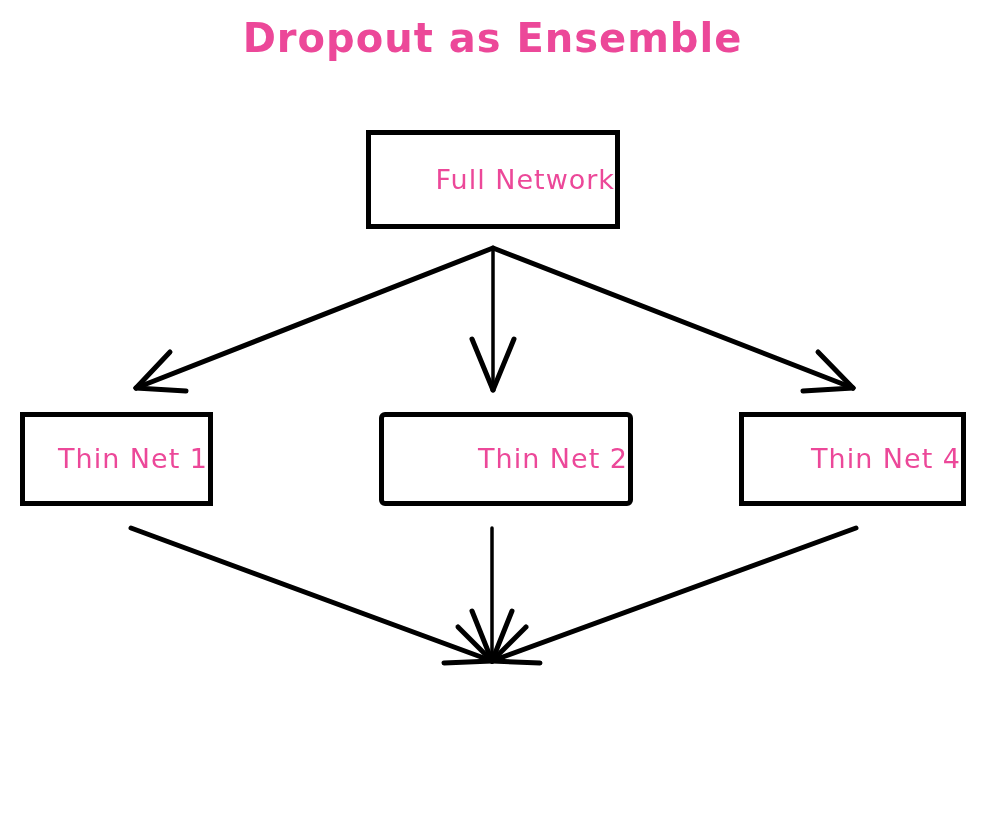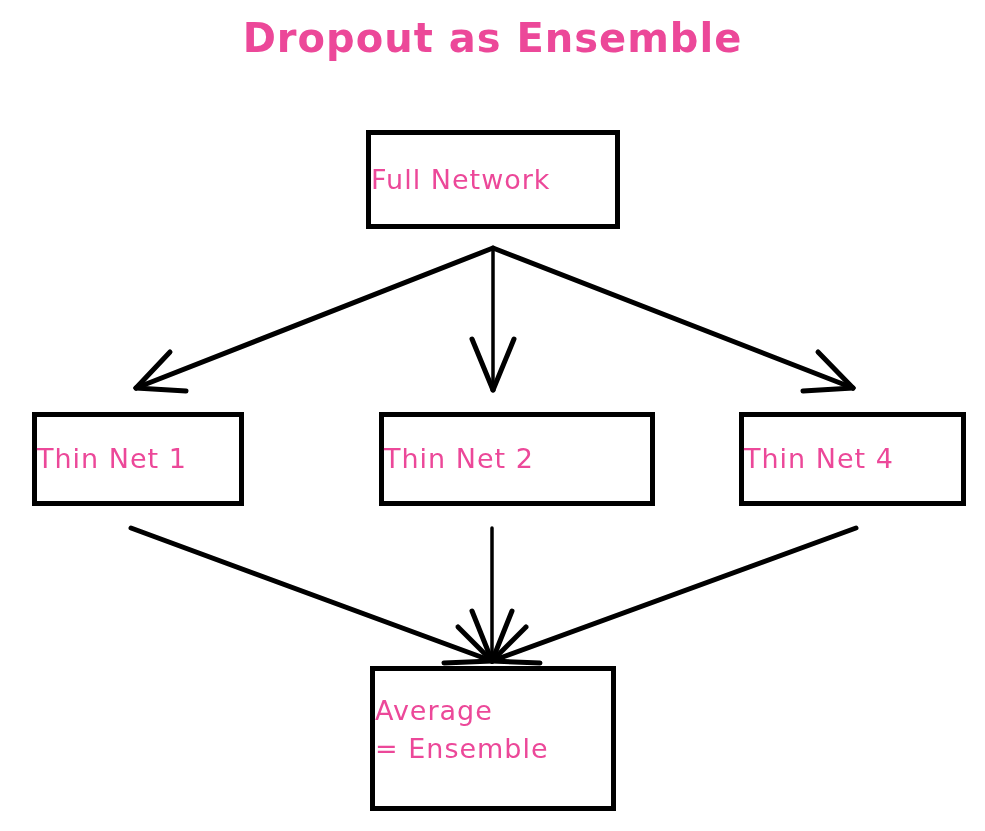--- a/index.html
+++ b/index.html
@@ -28,31 +28,31 @@
     line-height: 52px;
     white-space: nowrap;
   }
   .node {
     position: absolute;
     box-sizing: border-box;
     border: 5px solid #000000;
     background: #ffffff;
     display: flex;
     flex-direction: column;
-    align-items: flex-start;
+    align-items: flex-end;
     justify-content: center;
     font-size: 27px;
     letter-spacing: 1px;
     text-align: center;
     line-height: 38px;
     white-space: nowrap;
   }
   .node-full-network { left: 366px; top: 130px; width: 254px; height: 99px; }
-  .node-thin-net-1   { left: 20px;  top: 412px; width: 212px; height: 94px; margin-left: 12px; }
-  .node-thin-net-2   { left: 379px; top: 412px; width: 276px; height: 94px; }
+  .node-thin-net-1   { left: 20px;  top: 412px; width: 193px; height: 94px; }
+  .node-thin-net-2   { left: 379px; top: 412px; width: 254px; height: 94px; border-radius: 6px; }
   .node-thin-net-3   { left: 739px; top: 412px; width: 227px; height: 94px; }
   .node-average      { left: 370px; top: 666px; width: 246px; height: 145px; padding-bottom: 18px; }
   .edges-layer {
     position: absolute;
     left: 0;
     top: 0;
     width: 985px;
     height: 831px;
   }
   .edges-layer line {
@@ -118,18 +118,14 @@
   </div>
 
   <div class="node node-thin-net-2">
     <span>Thin Net 2</span>
   </div>
 
   <div class="node node-thin-net-3">
     <span>Thin Net 4</span>
   </div>
 
-  <div class="node node-average">
-    <span>Average</span>
-    <span>= Ensemble</span>
-  </div>
 
 </div>
 
 </body></html>

